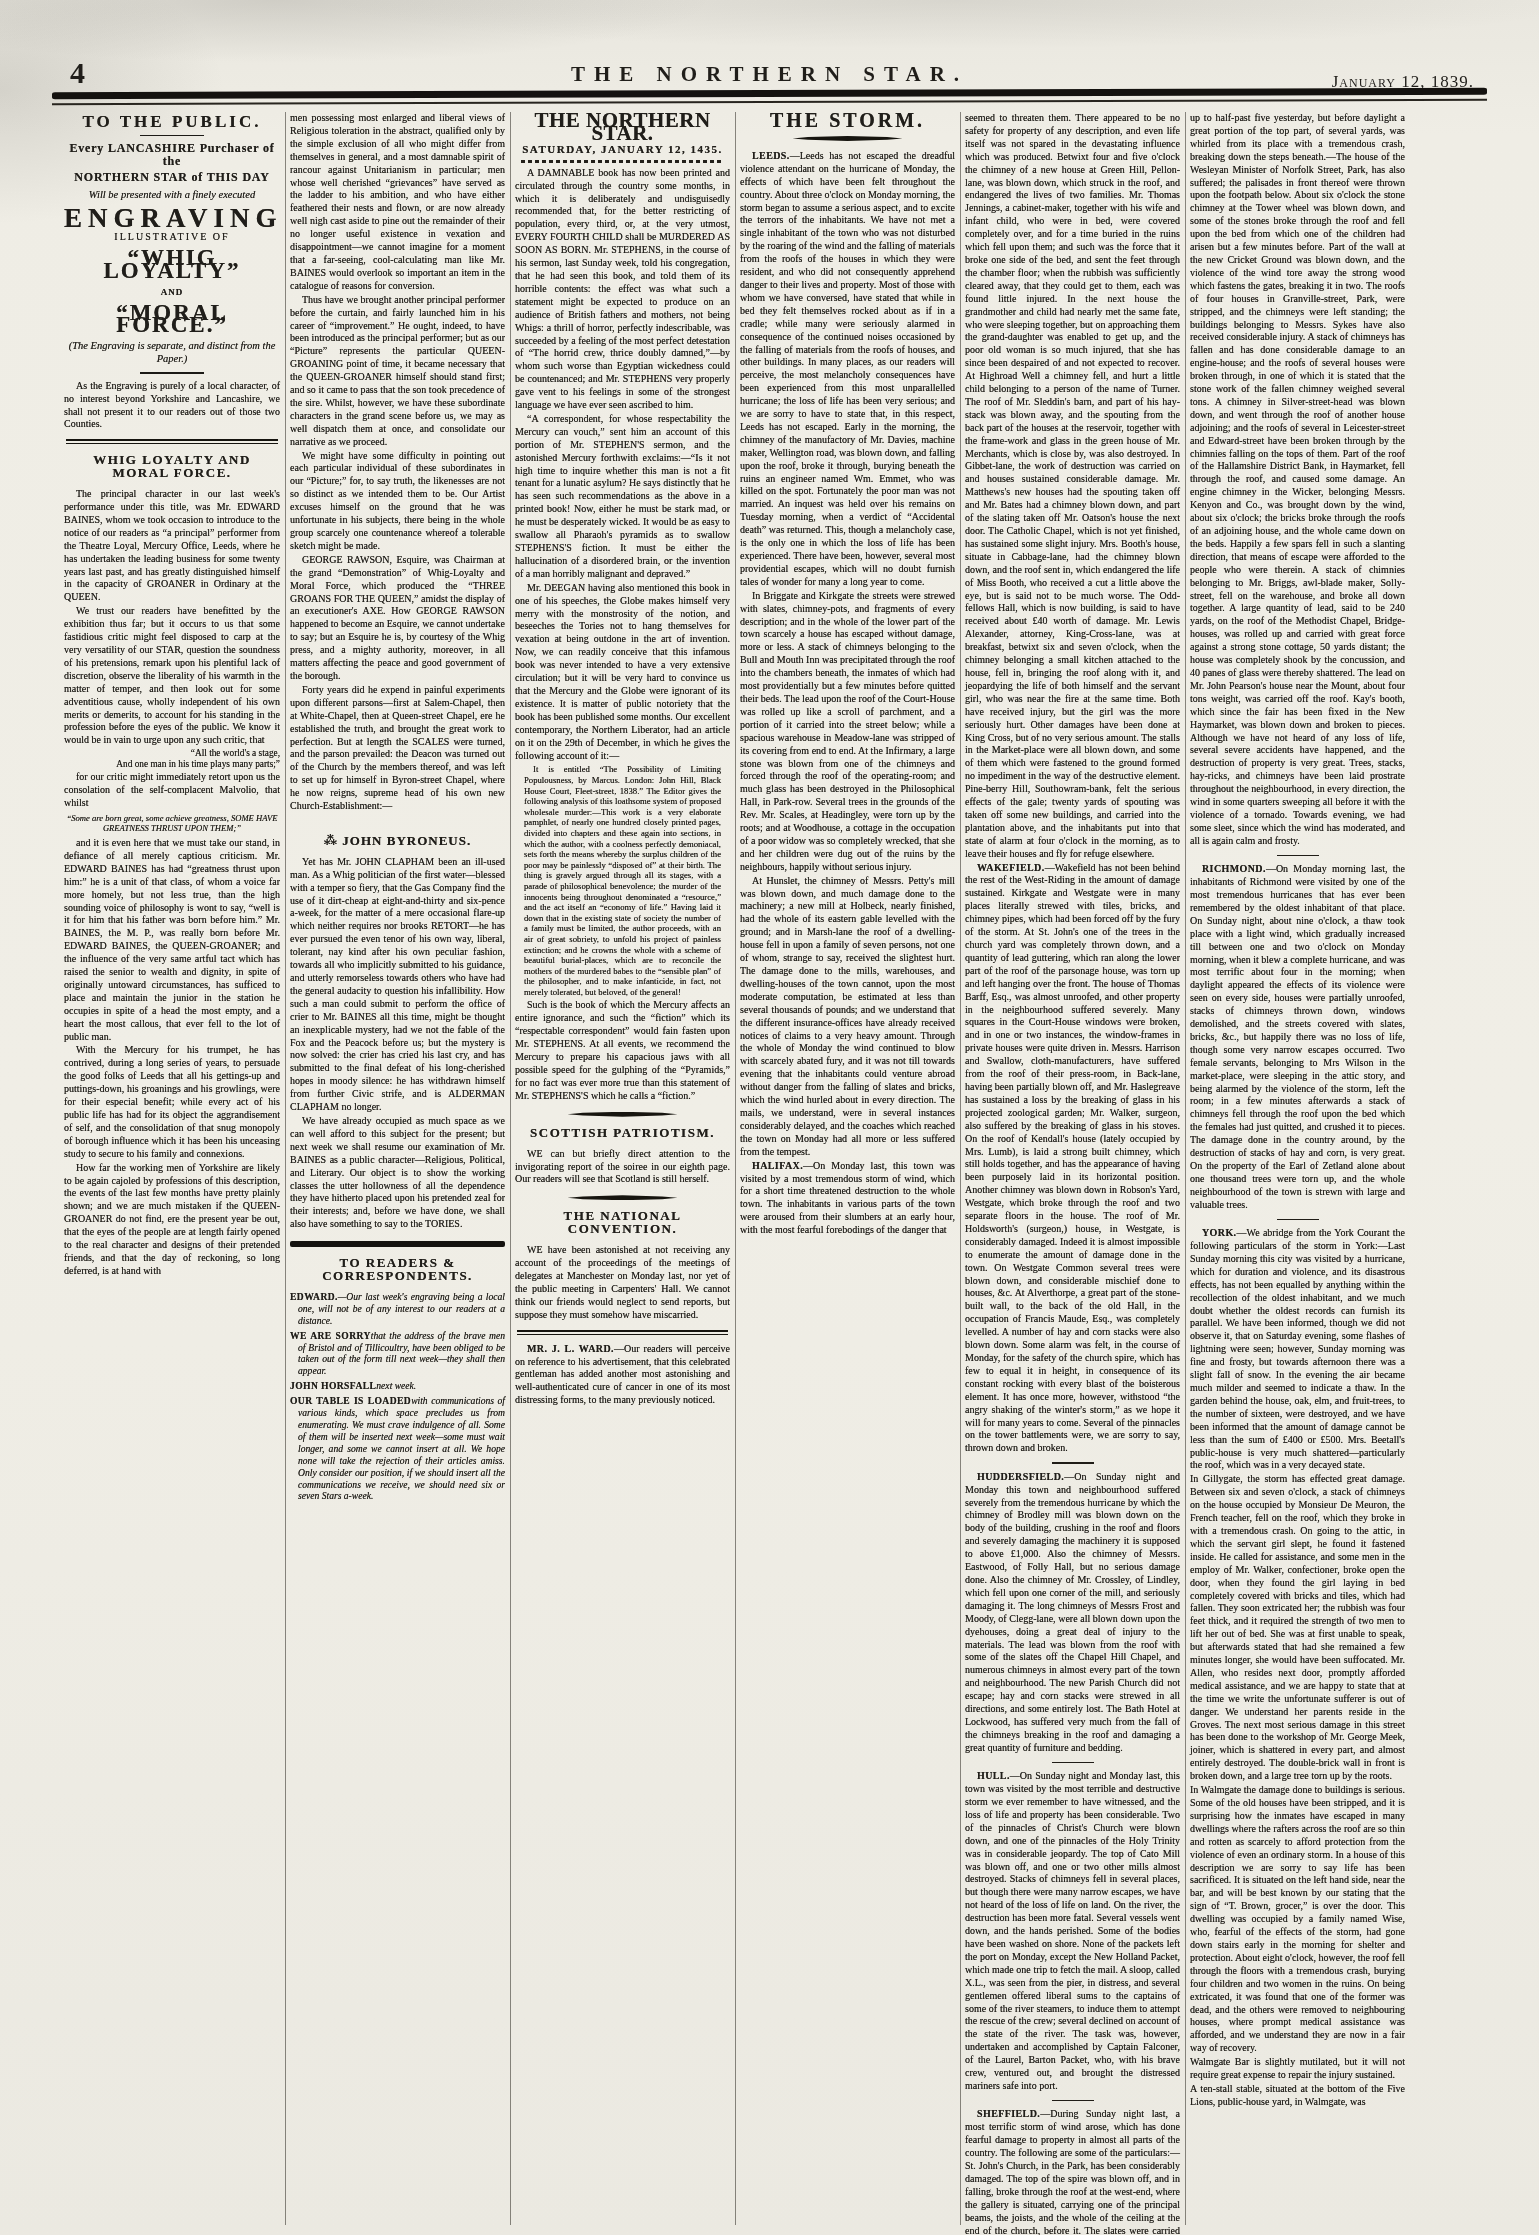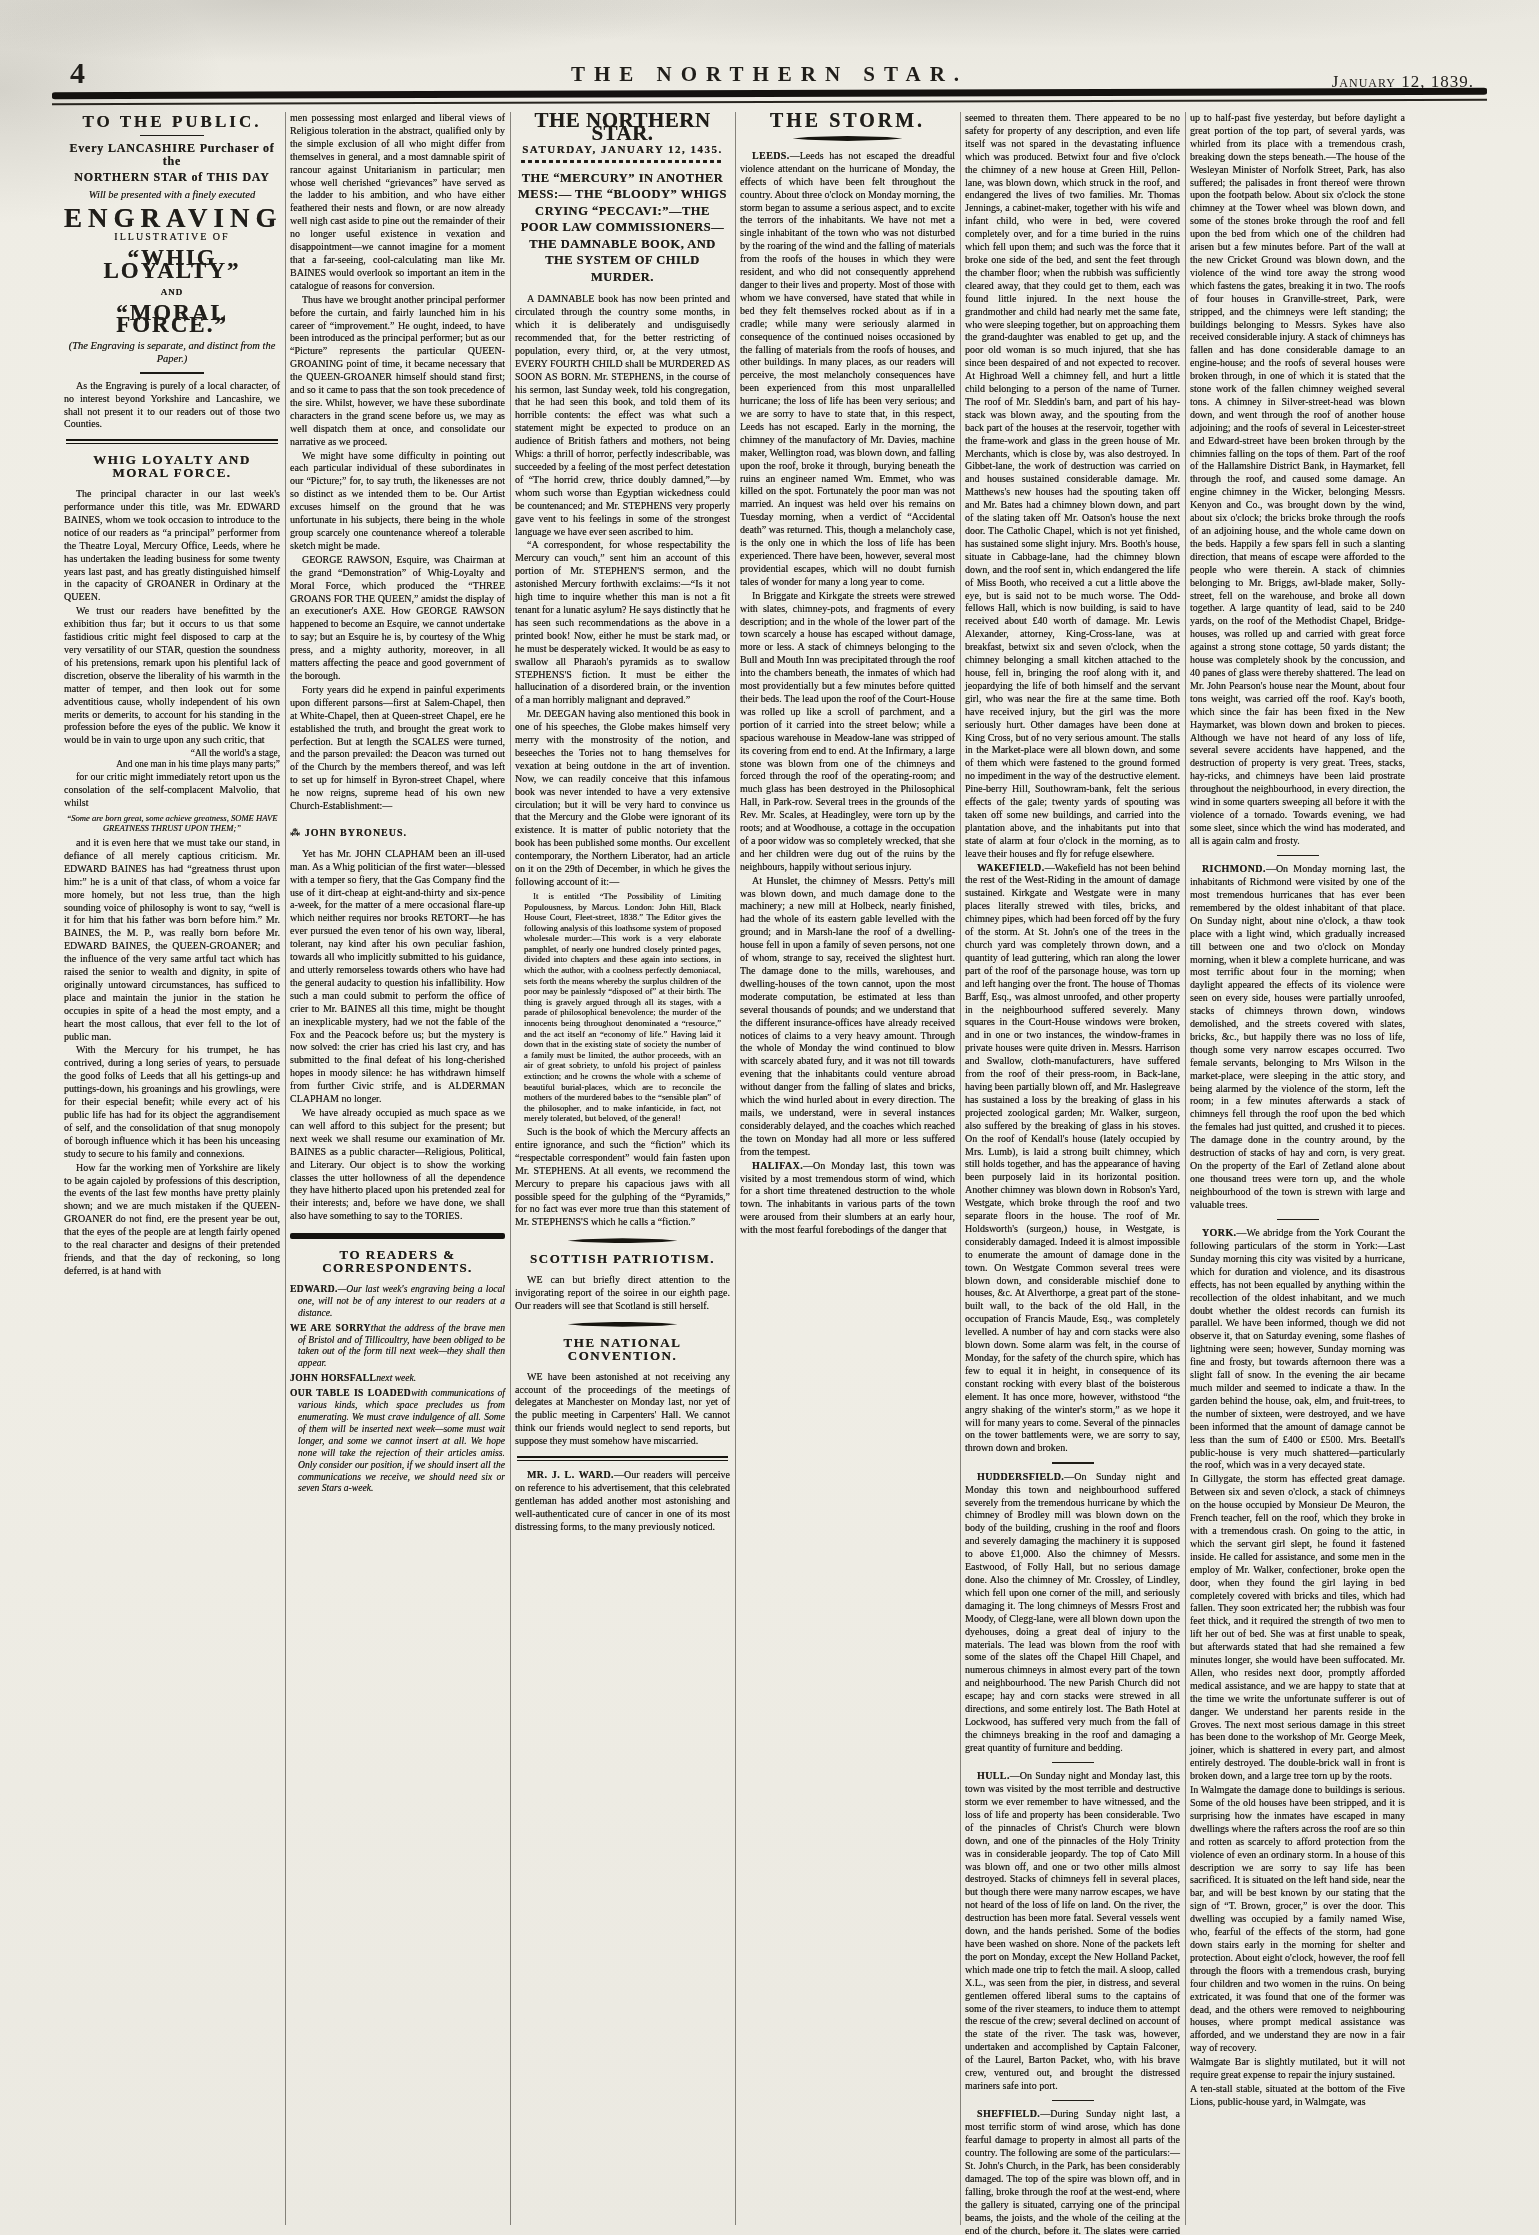--- a/index.html
+++ b/index.html
@@ -30,21 +30,21 @@
     font-size:10px;line-height:12.9px;text-align:justify;
     text-shadow:0 0 .5px rgba(35,32,26,.75);}
   .col + .col{border-left:1px solid rgba(48,44,36,.55);}
   
   .b-p{text-indent:12px;margin:0 0 1px 0;}
   .b-pc{text-indent:0;margin:0 0 1px 0;}
   .b-psm{font-size:8.7px;line-height:10.6px;text-indent:9px;margin:2px 9px;}
   .lead{font-variant:small-caps;letter-spacing:.4px;font-weight:bold;}
   .b-hpub{text-align:center;font-size:17px;letter-spacing:3px;font-weight:bold;margin:4px 0 2px;}
   .b-h2{text-align:center;font-size:13px;letter-spacing:1.5px;font-weight:bold;margin:10px 0 8px;}
-  .b-h3{font-size:10px;letter-spacing:1px;font-weight:bold;margin:14px 0 8px;}
+  .b-h3{text-align:center;font-size:13px;letter-spacing:1px;font-weight:bold;margin:22px 0 8px;}
   .b-hstorm{text-align:center;font-size:20px;letter-spacing:3px;font-weight:bold;margin:2px 0 4px;}
   .b-mast{text-align:center;font-size:21px;font-weight:bold;letter-spacing:.5px;margin:2px 0 3px;}
   .b-dateline{text-align:center;font-size:11px;font-weight:bold;letter-spacing:1.5px;
     font-variant:small-caps;margin:0 0 4px;}
   .b-headline{text-align:center;font-size:12.5px;line-height:16.5px;font-weight:bold;
     letter-spacing:.5px;margin:7px 0 8px;}
   .b-bold-line{text-align:center;font-size:12px;font-weight:bold;letter-spacing:.8px;margin:3px 0;}
   .b-italic-line{text-align:center;font-style:italic;font-size:10.5px;margin:5px 0;}
   .b-display-xl{text-align:center;font-size:27px;letter-spacing:6px;font-weight:bold;margin:10px 0 6px;}
   .b-display-lg{text-align:center;font-size:23px;letter-spacing:2px;font-weight:bold;margin:8px 0;}
@@ -114,21 +114,20 @@
         <div class="b-h2">TO READERS &amp; CORRESPONDENTS.</div>
         <div class="b-notice"><span class="lead">EDWARD.</span>—Our last week's engraving being a local one, will not be of any interest to our readers at a distance.</div>
         <div class="b-notice"><span class="lead">WE ARE SORRY</span>that the address of the brave men of Bristol and of Tillicoultry, have been obliged to be taken out of the form till next week—they shall then appear.</div>
         <div class="b-notice"><span class="lead">JOHN HORSFALL</span>next week.</div>
         <div class="b-notice"><span class="lead">OUR TABLE IS LOADED</span>with communications of various kinds, which space precludes us from enumerating. We must crave indulgence of all. Some of them will be inserted next week—some must wait longer, and some we cannot insert at all. We hope none will take the rejection of their articles amiss. Only consider our position, if we should insert all the communications we receive, we should need six or seven Stars a-week.</div>
       </div>
     <div class="col">
         <div class="b-mast">THE NORTHERN STAR.</div>
         <div class="b-dateline">SATURDAY, JANUARY 12, 1435.</div>
         <div class="b-r-wavy"></div>
-        <div class="b-headline">THE “MERCURY” IN ANOTHER MESS:— THE “BLOODY” WHIGS CRYING “PECCAVI:”—THE POOR LAW COMMISSIONERS—THE DAMNABLE BOOK, AND THE SYSTEM OF CHILD MURDER.</div>
         <div class="b-p">A DAMNABLE book has now been printed and circulated through the country some months, in which it is deliberately and undisguisedly recommended that, for the better restricting of population, every third, or, at the very utmost, EVERY FOURTH CHILD shall be MURDERED AS SOON AS BORN. Mr. STEPHENS, in the course of his sermon, last Sunday week, told his congregation, that he had seen this book, and told them of its horrible contents: the effect was what such a statement might be expected to produce on an audience of British fathers and mothers, not being Whigs: a thrill of horror, perfectly indescribable, was succeeded by a feeling of the most perfect detestation of “The horrid crew, thrice doubly damned,”—by whom such worse than Egyptian wickedness could be countenanced; and Mr. STEPHENS very properly gave vent to his feelings in some of the strongest language we have ever seen ascribed to him.</div>
         <div class="b-p">“A correspondent, for whose respectability the Mercury can vouch,” sent him an account of this portion of Mr. STEPHEN'S sermon, and the astonished Mercury forthwith exclaims:—“Is it not high time to inquire whether this man is not a fit tenant for a lunatic asylum? He says distinctly that he has seen such recommendations as the above in a printed book! Now, either he must be stark mad, or he must be desperately wicked. It would be as easy to swallow all Pharaoh's pyramids as to swallow STEPHENS'S fiction. It must be either the hallucination of a disordered brain, or the invention of a man horribly malignant and depraved.”</div>
         <div class="b-p">Mr. DEEGAN having also mentioned this book in one of his speeches, the Globe makes himself very merry with the monstrosity of the notion, and beseeches the Tories not to hang themselves for vexation at being outdone in the art of invention. Now, we can readily conceive that this infamous book was never intended to have a very extensive circulation; but it will be very hard to convince us that the Mercury and the Globe were ignorant of its existence. It is matter of public notoriety that the book has been published some months. Our excellent contemporary, the Northern Liberator, had an article on it on the 29th of December, in which he gives the following account of it:—</div>
         <div class="b-psm">It is entitled “The Possibility of Limiting Populousness, by Marcus. London: John Hill, Black House Court, Fleet-street, 1838.” The Editor gives the following analysis of this loathsome system of proposed wholesale murder:—This work is a very elaborate pamphlet, of nearly one hundred closely printed pages, divided into chapters and these again into sections, in which the author, with a coolness perfectly demoniacal, sets forth the means whereby the surplus children of the poor may be painlessly “disposed of” at their birth. The thing is gravely argued through all its stages, with a parade of philosophical benevolence; the murder of the innocents being throughout denominated a “resource,” and the act itself an “economy of life.” Having laid it down that in the existing state of society the number of a family must be limited, the author proceeds, with an air of great sobriety, to unfold his project of painless extinction; and he crowns the whole with a scheme of beautiful burial-places, which are to reconcile the mothers of the murdered babes to the “sensible plan” of the philosopher, and to make infanticide, in fact, not merely tolerated, but beloved, of the general!</div>
         <div class="b-p">Such is the book of which the Mercury affects an entire ignorance, and such the “fiction” which its “respectable correspondent” would fain fasten upon Mr. STEPHENS. At all events, we recommend the Mercury to prepare his capacious jaws with all possible speed for the gulphing of the “Pyramids,” for no fact was ever more true than this statement of Mr. STEPHENS'S which he calls a “fiction.”</div>
         <div class="b-r-swell"></div>
         <div class="b-h2">SCOTTISH PATRIOTISM.</div>
         <div class="b-p">WE can but briefly direct attention to the invigorating report of the soiree in our eighth page. Our readers will see that Scotland is still herself.</div>
         <div class="b-r-swell"></div>
         <div class="b-h2">THE NATIONAL CONVENTION.</div>

